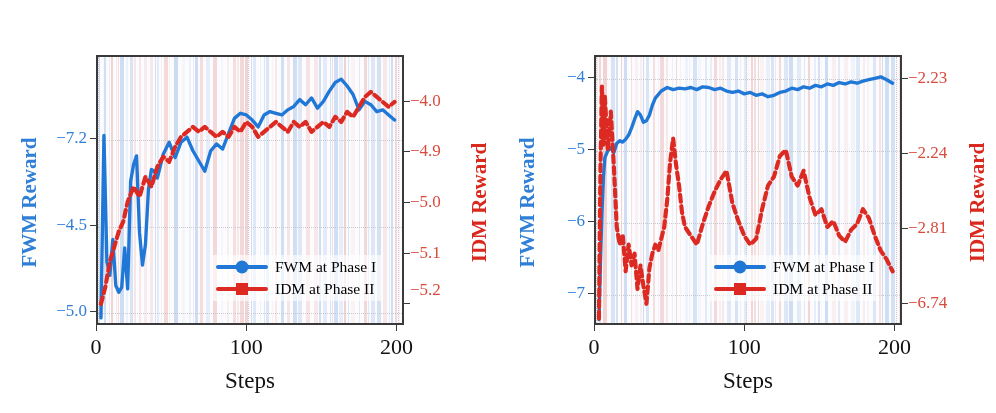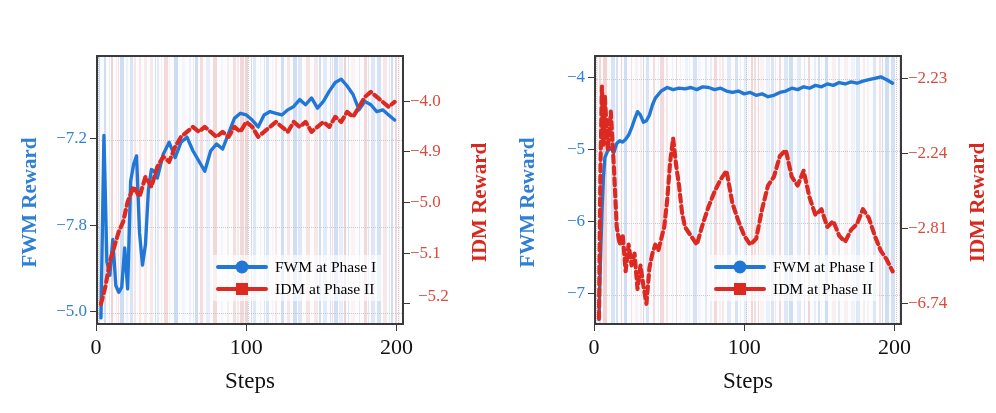--- a/index.html
+++ b/index.html
@@ -166,28 +166,28 @@
           <div class="v" style="left: 150.244px;"></div>
           <div class="v" style="left: 300.488px;"></div>
         </div>
       <svg class="series" id="svg-0" viewBox="0 0 308 270" preserveAspectRatio="none">
           <path d="M3.00 264.81 L6.01 79.62 L9.01 207.69 L12.02 221.54 L15.02 185.19 L18.03 231.92 L21.03 238.85 L24.04 233.65 L27.04 193.85 L30.05 235.38 L33.05 126.35 L36.06 109.04 L39.06 100.38 L42.07 178.27 L45.07 211.15 L48.08 190.38 L51.08 135.00 L54.09 114.23 L57.09 115.96 L60.10 122.88 L66.11 98.65 L72.12 86.54 L78.13 102.12 L84.14 86.54 L90.15 81.35 L96.16 95.19 L102.17 105.58 L108.18 115.96 L114.19 95.19 L120.20 88.27 L126.20 93.46 L132.21 77.88 L138.22 62.31 L144.23 57.12 L150.24 58.85 L156.25 64.04 L162.26 70.96 L168.27 58.85 L174.28 55.38 L180.29 57.12 L186.30 58.85 L192.31 53.65 L198.32 50.19 L204.33 43.27 L210.34 48.46 L216.35 41.54 L222.36 51.92 L228.37 45.00 L234.38 34.62 L240.39 25.96 L246.40 22.50 L252.41 29.42 L258.42 38.08 L264.43 53.65 L270.44 45.00 L276.45 48.46 L282.46 55.38 L288.47 53.65 L294.48 58.85 L300.49 64.04" fill="none" stroke="#2077d6" stroke-width="3.4" stroke-linecap="round" stroke-linejoin="round"></path>
           <path d="M3.00 250.75 L7.51 233.02 L12.02 207.69 L16.53 192.50 L21.03 177.30 L25.54 167.17 L30.05 146.90 L36.06 131.71 L42.07 141.84 L48.08 121.58 L54.09 131.71 L60.10 111.44 L66.11 101.31 L72.12 106.38 L78.13 91.18 L84.14 81.05 L90.15 75.98 L96.16 70.92 L102.17 75.98 L108.18 70.92 L114.19 75.98 L120.20 81.05 L126.20 75.98 L132.21 81.05 L138.22 70.92 L144.23 75.98 L150.24 65.85 L156.25 70.92 L162.26 81.05 L168.27 75.98 L174.28 70.92 L180.29 65.85 L186.30 70.92 L192.31 75.98 L198.32 65.85 L204.33 70.92 L210.34 65.85 L216.35 75.98 L222.36 70.92 L228.37 65.85 L234.38 70.92 L240.39 60.79 L246.40 65.85 L252.41 55.72 L258.42 60.79 L264.43 50.66 L270.44 40.53 L276.45 35.46 L282.46 40.53 L288.47 45.59 L294.48 50.66 L300.49 45.59" fill="none" stroke="#dc2a22" stroke-width="4.2" stroke-linecap="round" stroke-linejoin="round" stroke-dasharray="7,4.5"></path>
         </svg>
     </div>
 
     <div class="ytick" id="l0y0" style="top: 138.077px;">−7.2</div>
-    <div class="ytick" id="l0y1" style="top: 224.615px;">−7.8</div>
+    <div class="ytick" id="l0y1" style="top: 224.615px;">−4.5</div>
     <div class="ytick" id="l0y2" style="top: 311.154px;">−5.0</div>
 
     <div class="ytick-r" id="r0y0" style="top: 100.591px;">−4.0</div>
     <div class="ytick-r" id="r0y1" style="top: 151.248px;">−4.9</div>
     <div class="ytick-r" id="r0y2" style="top: 201.904px;">−5.0</div>
     <div class="ytick-r" id="r0y3" style="top: 252.561px;">−5.1</div>
-    <div class="ytick-r" id="r0y4" style="top: 296px; margin-left: 8px;">−5.2</div>
+    <div class="ytick-r" id="r0y4" style="top: 290px;">−5.2</div>
 
     <div class="xtick" id="x0t0" style="left: 96px;">0</div>
     <div class="xtick" id="x0t1" style="left: 246.244px;">100</div>
     <div class="xtick" id="x0t2" style="left: 396.488px;">200</div>
 
     <div class="xlabel">Steps</div>
     <div class="ylabel-left">FWM Reward</div>
     <div class="ylabel-right">IDM Reward</div>
 
     <div class="legend">

